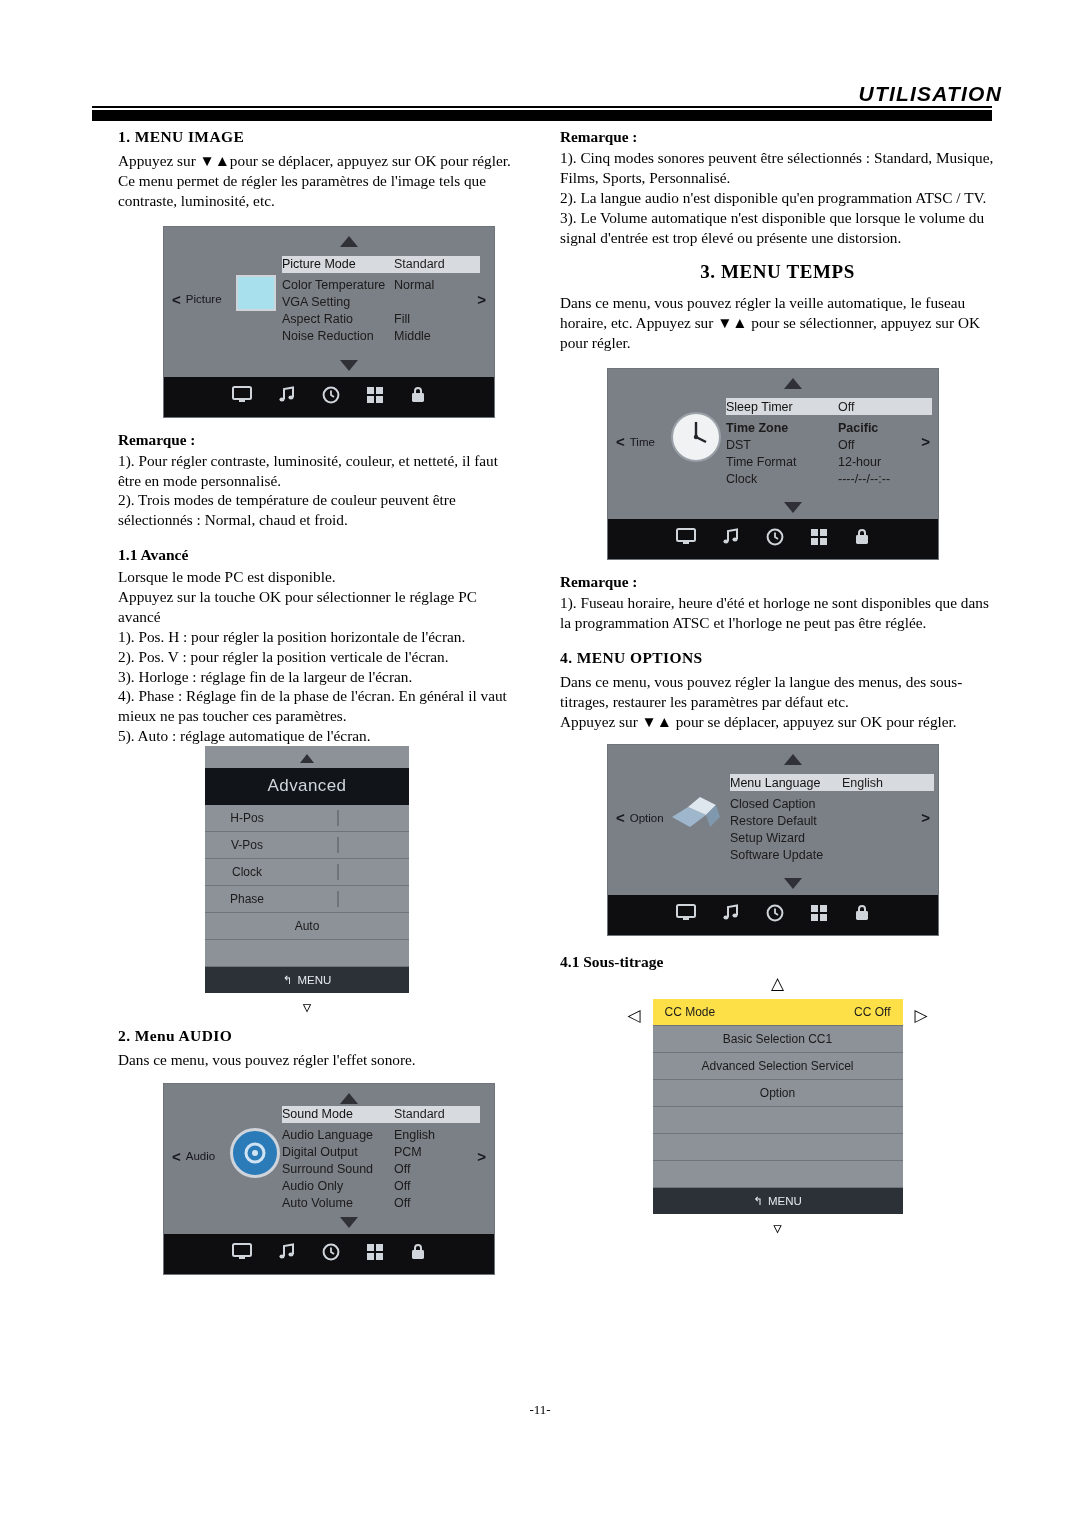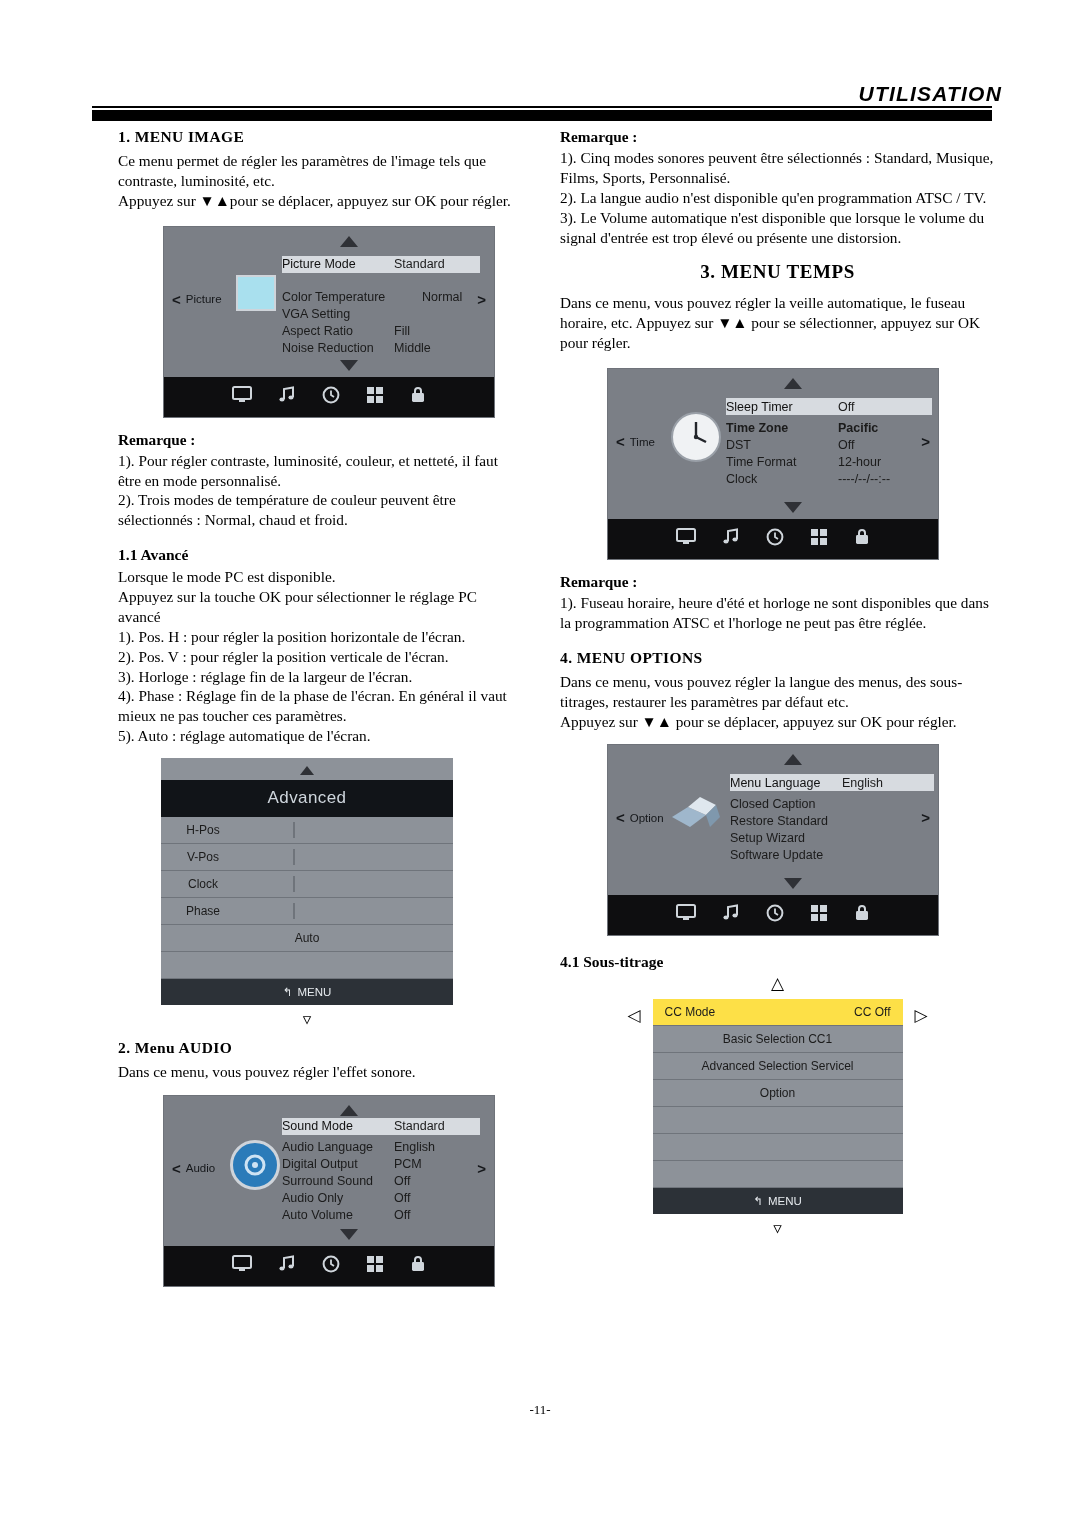--- a/index.html
+++ b/index.html
@@ -86,21 +86,21 @@
   .arrow-up { border-left:9px solid transparent; border-right:9px solid transparent; border-bottom:11px solid #2f3136; }
   .arrow-dn { border-left:9px solid transparent; border-right:9px solid transparent; border-top:11px solid #2f3136; }
   .side-l, .side-r {
     position:absolute; font-family:"Liberation Sans", sans-serif;
     font-size:11.5px; color:#15171a; display:flex; align-items:center; gap:5px;
   }
   .chev { font-size:15px; font-weight:bold; color:#15171a; }
 
   
   .adv {
-    width:292px; margin:12px auto 0 auto; position:relative;
+    width:204px; margin:0 auto 0 auto; position:relative;
   }
   .adv .title {
     background:#111418; color:#cfd6dd; text-align:center;
     font-family:"Liberation Sans", sans-serif; font-size:17px;
     padding:8px 0 9px 0; letter-spacing:.4px;
   }
   .adv .arow {
     height:26px; display:flex; align-items:center;
     background:#8d9299; border-bottom:1px solid #6f747b;
     font-family:"Liberation Sans", sans-serif; font-size:12px; color:#1b1b1b;gap:48px;
@@ -149,41 +149,41 @@
 <body>
 
 <div class="page">
 
   <div class="hdr-title">UTILISATION</div>
   <div class="hdr-rule"></div>
 
   <div class="col-left">
 
     <h2 class="sec">1. MENU IMAGE</h2>
+    <p class="t ind">Appuyez sur ▼▲pour se déplacer, appuyez sur OK pour régler.</p>
     <p class="t ind">Ce menu permet de régler les paramètres de l'image tels que contraste, luminosité, etc.</p>
-    <p class="t ind">Appuyez sur ▼▲pour se déplacer, appuyez sur OK pour régler.</p>
 
     <div class="osd" style="width:330px;height:190px;margin-top:16px;margin-left:72px;">
       <div style="position:relative;height:150px;">
         <div class="arrow-up" style="top:9px;margin-left:20px;"></div>
         <div class="arrow-dn" style="bottom:6px;margin-left:20px;"></div>
         <div class="side-l" style="left:8px;top:64px;">
           <span class="chev">&lt;</span>
           <span>Picture</span>
         </div>
         <div class="side-r" style="right:8px;top:64px;">
           <span class="chev">&gt;</span>
         </div>
         <div style="position:absolute;left:72px;top:48px;width:36px;height:32px;background:#a9e0ee;border:2px solid #cfd4da;"></div>
         <div class="osd-rows" style="left:118px;top:29px;width:198px;">
           <div class="row sel">
               <span class="lbl">Picture Mode</span>
               <span class="val">Standard</span>
             </div>
-          <div class="row" style="margin-top:16px;gap:28px;">
+          <div class="row" style="margin-top:4px;">
               <span class="lbl">Color Temperature</span>
               <span class="val">Normal</span>
             </div>
           <div class="row">
               <span class="lbl">VGA Setting</span>
               <span class="val"></span>
             </div>
           <div class="row">
               <span class="lbl">Aspect Ratio</span>
               <span class="val">Fill</span>
@@ -447,21 +447,21 @@
         <div class="osd-rows" style="left:122px;top:29px;width:204px;">
           <div class="row sel">
               <span class="lbl">Menu Language</span>
               <span class="val">English</span>
             </div>
           <div class="row" style="margin-top:4px;">
               <span class="lbl">Closed Caption</span>
               <span class="val"></span>
             </div>
           <div class="row">
-              <span class="lbl">Restore Standard</span>
+              <span class="lbl">Restore Default</span>
               <span class="val"></span>
             </div>
           <div class="row">
               <span class="lbl">Setup Wizard</span>
               <span class="val"></span>
             </div>
           <div class="row">
               <span class="lbl">Software Update</span>
               <span class="val"></span>
             </div>

